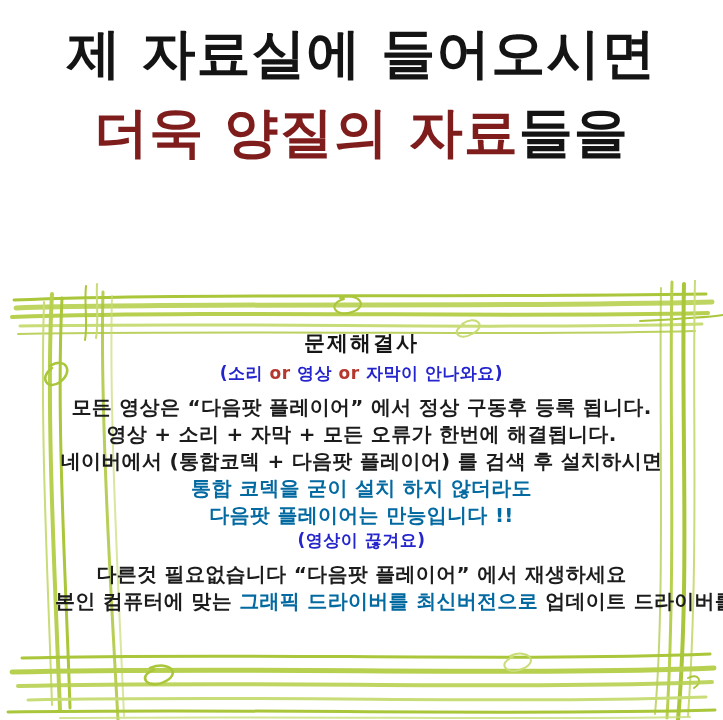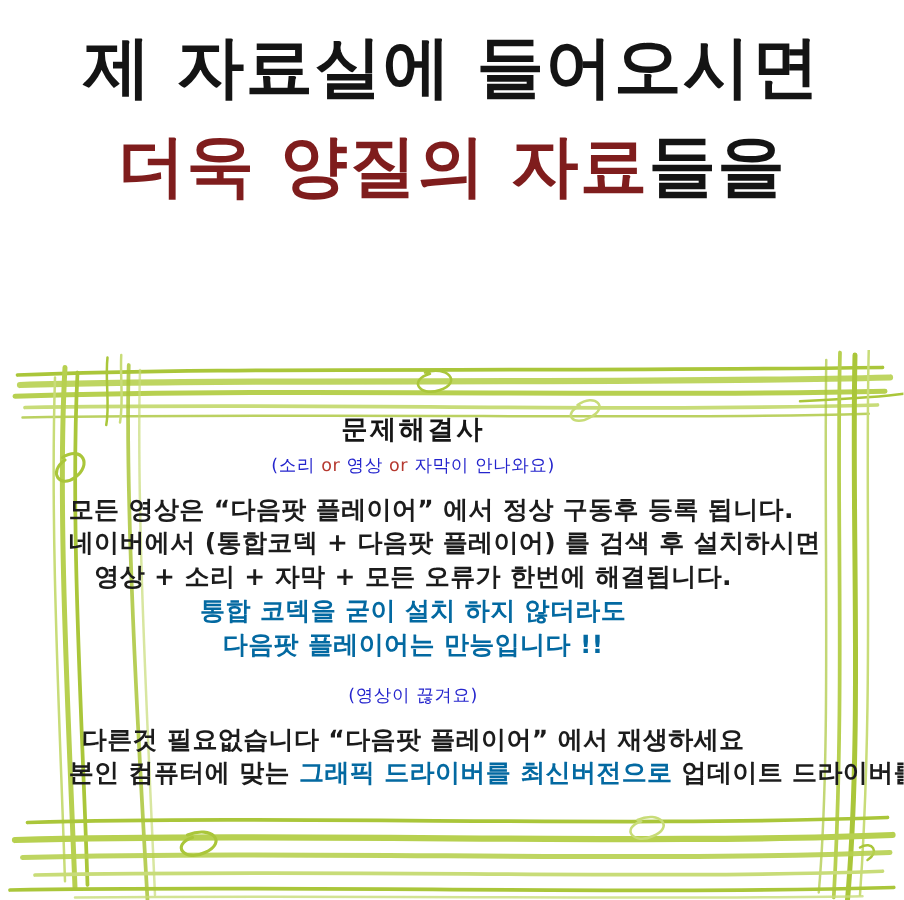--- a/index.html
+++ b/index.html
@@ -10,43 +10,43 @@
 
   
   .header { position:absolute; top:14px; left:0; width:723px; text-align:center; }
   .h-line {
     font-size:54px; line-height:79px; font-weight:700; color:#141414;
     letter-spacing:1px; white-space:nowrap;
   }
   .h-blue { color:#7f1d1d; }
 
   
-  .frame { position:absolute; top:280px; left:0; width:661px; height:440px; }
+  .frame { position:absolute; top:280px; left:0; width:723px; height:440px; }
   .frame svg { position:absolute; top:0; left:0; pointer-events:none; }
 
   .box-content {
     position:absolute; top:50px; left:55px; right:55px; z-index:2;
     text-align:center; color:#1c1c1c;
   }
   .box-title {
     font-size:21px; font-weight:800; letter-spacing:2px;
     line-height:26px; margin-bottom:6px; color:#161616;
   }
   .sec-heading {
-    font-size:14px; font-weight:400; line-height:22px; margin-bottom:10px;
+    font-size:17px; font-weight:700; line-height:22px; margin-bottom:10px;
     letter-spacing:0.5px; white-space:nowrap;
   }
   .line {
     font-size:20px; font-weight:700; line-height:27px;
     letter-spacing:0.3px; white-space:nowrap;
   }
   .t-blue { color:#2525cd; }
   .t-red  { color:#0369a1; }
   .t-or   { color:#b5382f; }
-  .gap-top { margin-top:17px; }
+  .gap-top { }
 </style>
 </head>
 <body>
 
 <div class="canvas">
 
   <div class="header">
     <div class="h-line">제 자료실에 들어오시면</div>
     <div class="h-line"><span class="h-blue">더욱 양질의 자료</span><span>들을</span></div>
   </div>
@@ -90,22 +90,22 @@
         <path d="M510,376 c18,-8 30,6 12,13 c-15,7 -26,-6 -9,-12" stroke="#c8dc78" stroke-width="2"></path>
       </g>
     </svg>
 
     <div class="box-content">
       <div class="box-title">문제해결사</div>
 
       <div class="sec-heading"><span class="t-blue">(소리</span><span class="t-or"> or </span><span class="t-blue">영상</span><span class="t-or"> or </span><span class="t-blue">자막이 안나와요)</span></div>
 
       <div class="line">모든 영상은 “다음팟 플레이어” 에서 정상 구동후 등록 됩니다.</div>
+      <div class="line">영상 + 소리 + 자막 + 모든 오류가 한번에 해결됩니다.</div>
       <div class="line">네이버에서 (통합코덱 + 다음팟 플레이어) 를 검색 후 설치하시면</div>
-      <div class="line">영상 + 소리 + 자막 + 모든 오류가 한번에 해결됩니다.</div>
       <div class="line t-red">통합 코덱을 굳이 설치 하지 않더라도</div>
       <div class="line t-red">다음팟 플레이어는 만능입니다 !!</div>
 
       <div class="sec-heading t-blue gap-top">(영상이 끊겨요)</div>
 
       <div class="line">다른것 필요없습니다 “다음팟 플레이어” 에서 재생하세요</div>
       <div class="line"><span>본인 컴퓨터에 맞는 </span><span class="t-red">그래픽 드라이버를 최신버전으로</span><span> 업데이트 드라이버를</span></div>
     </div>
   </div>
 

